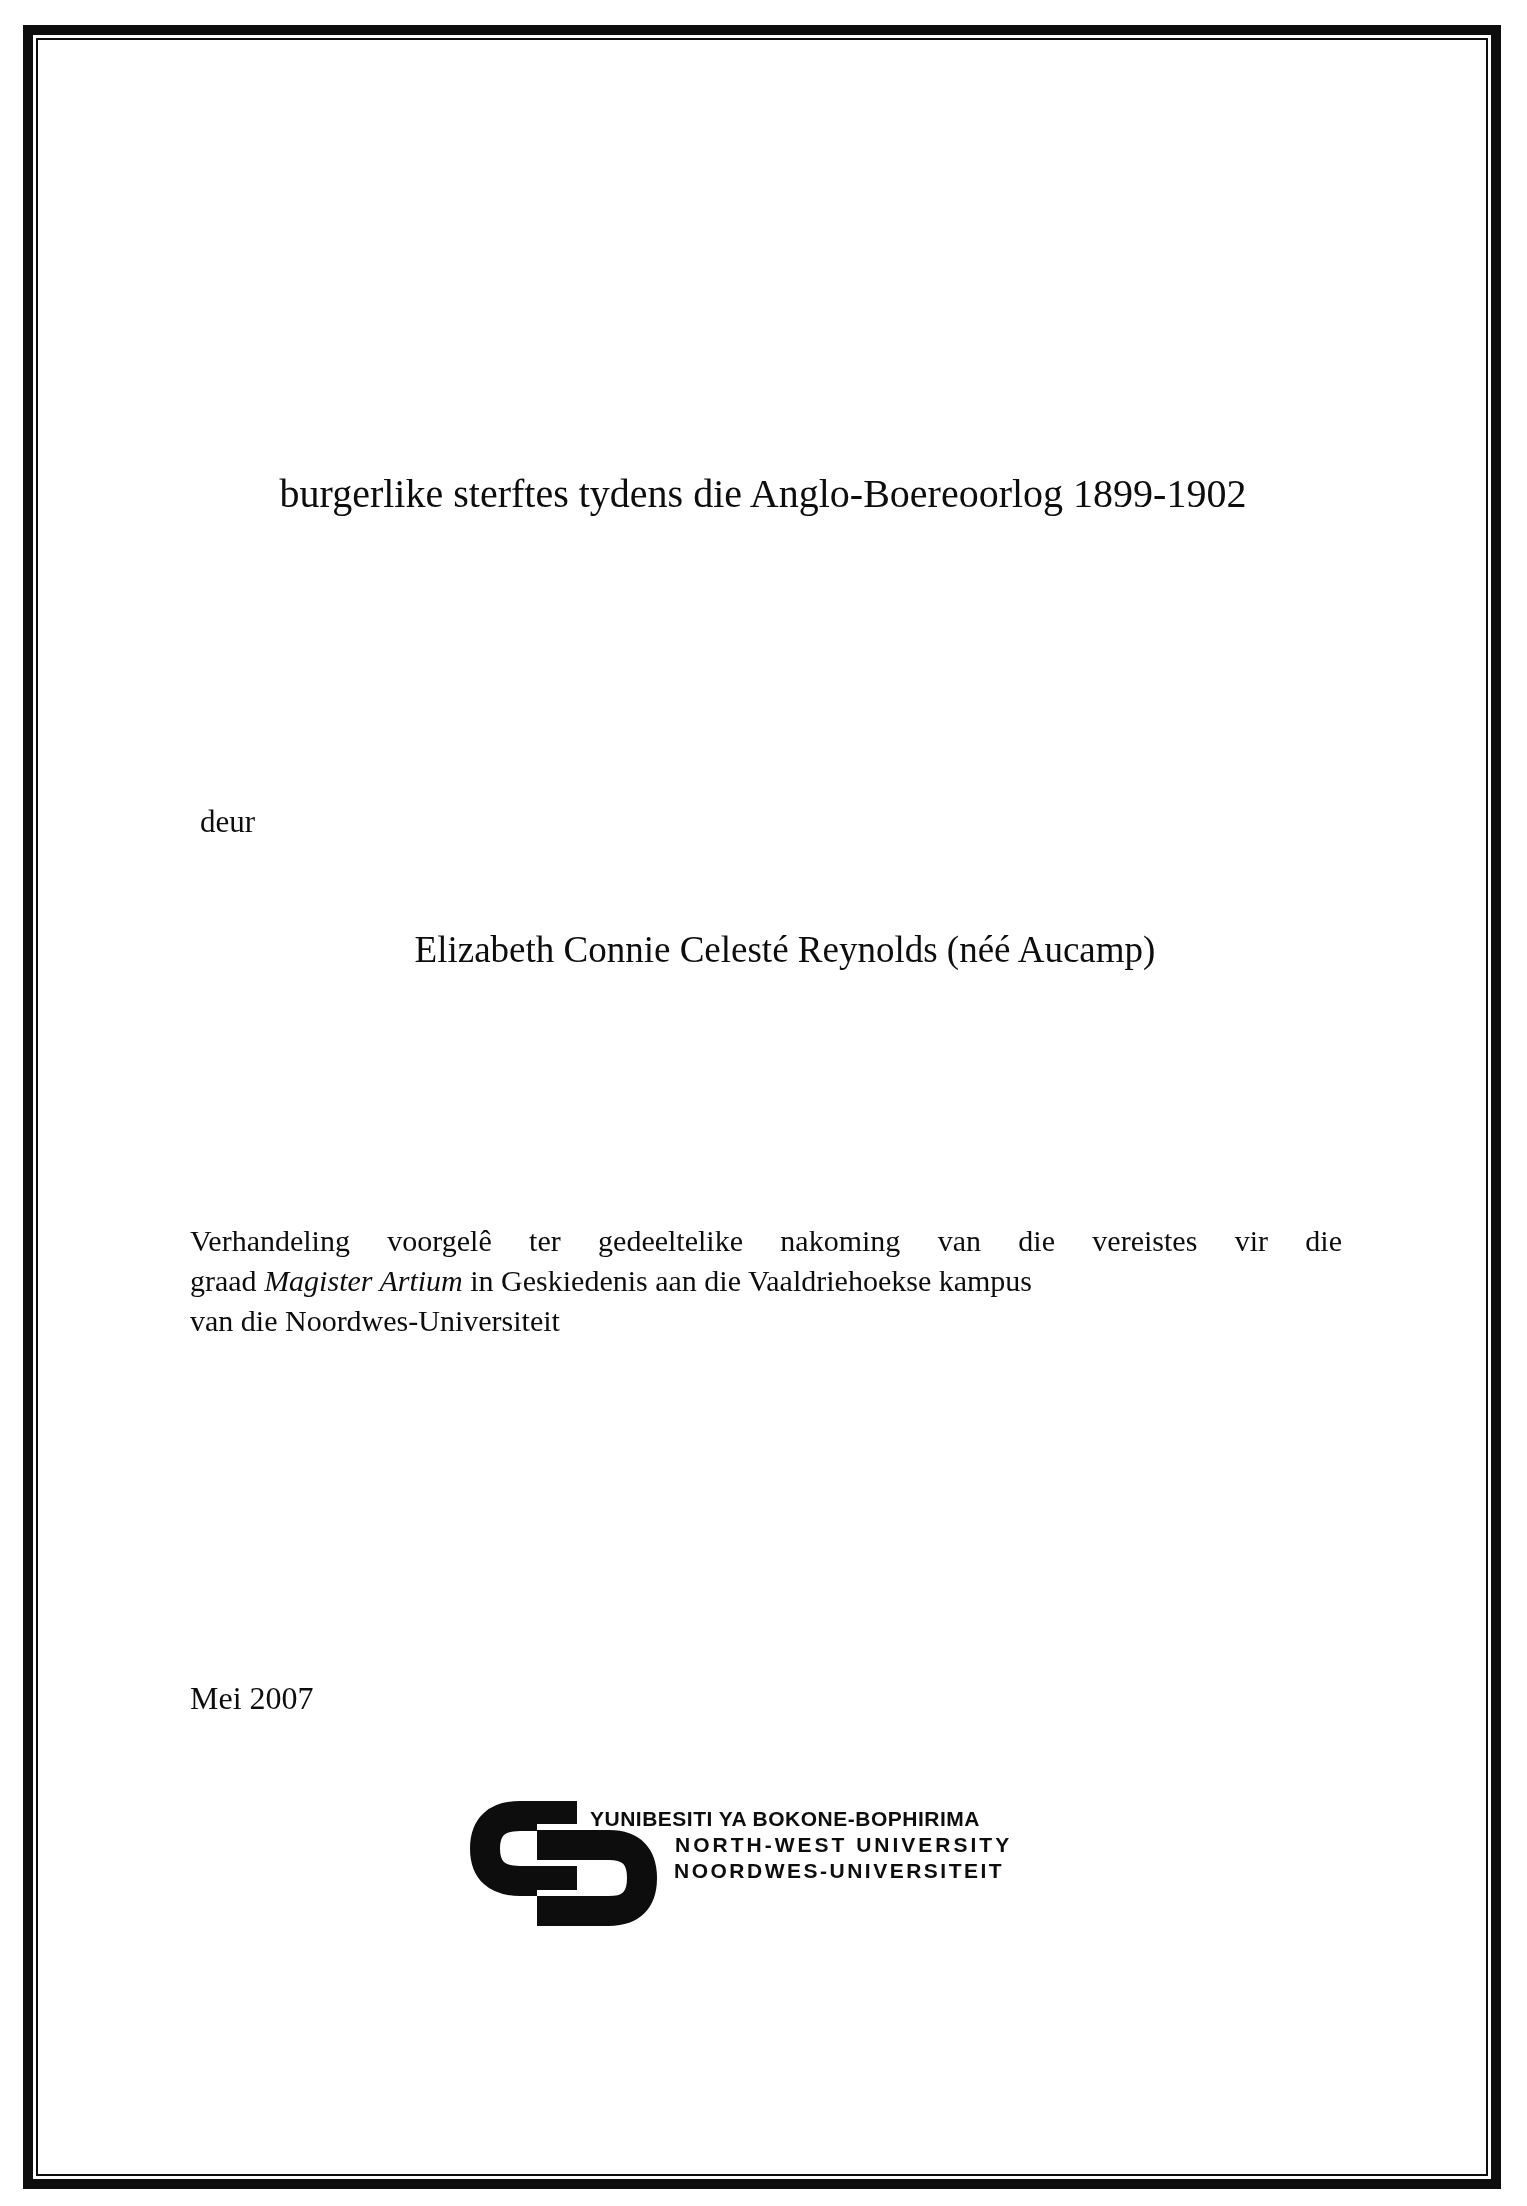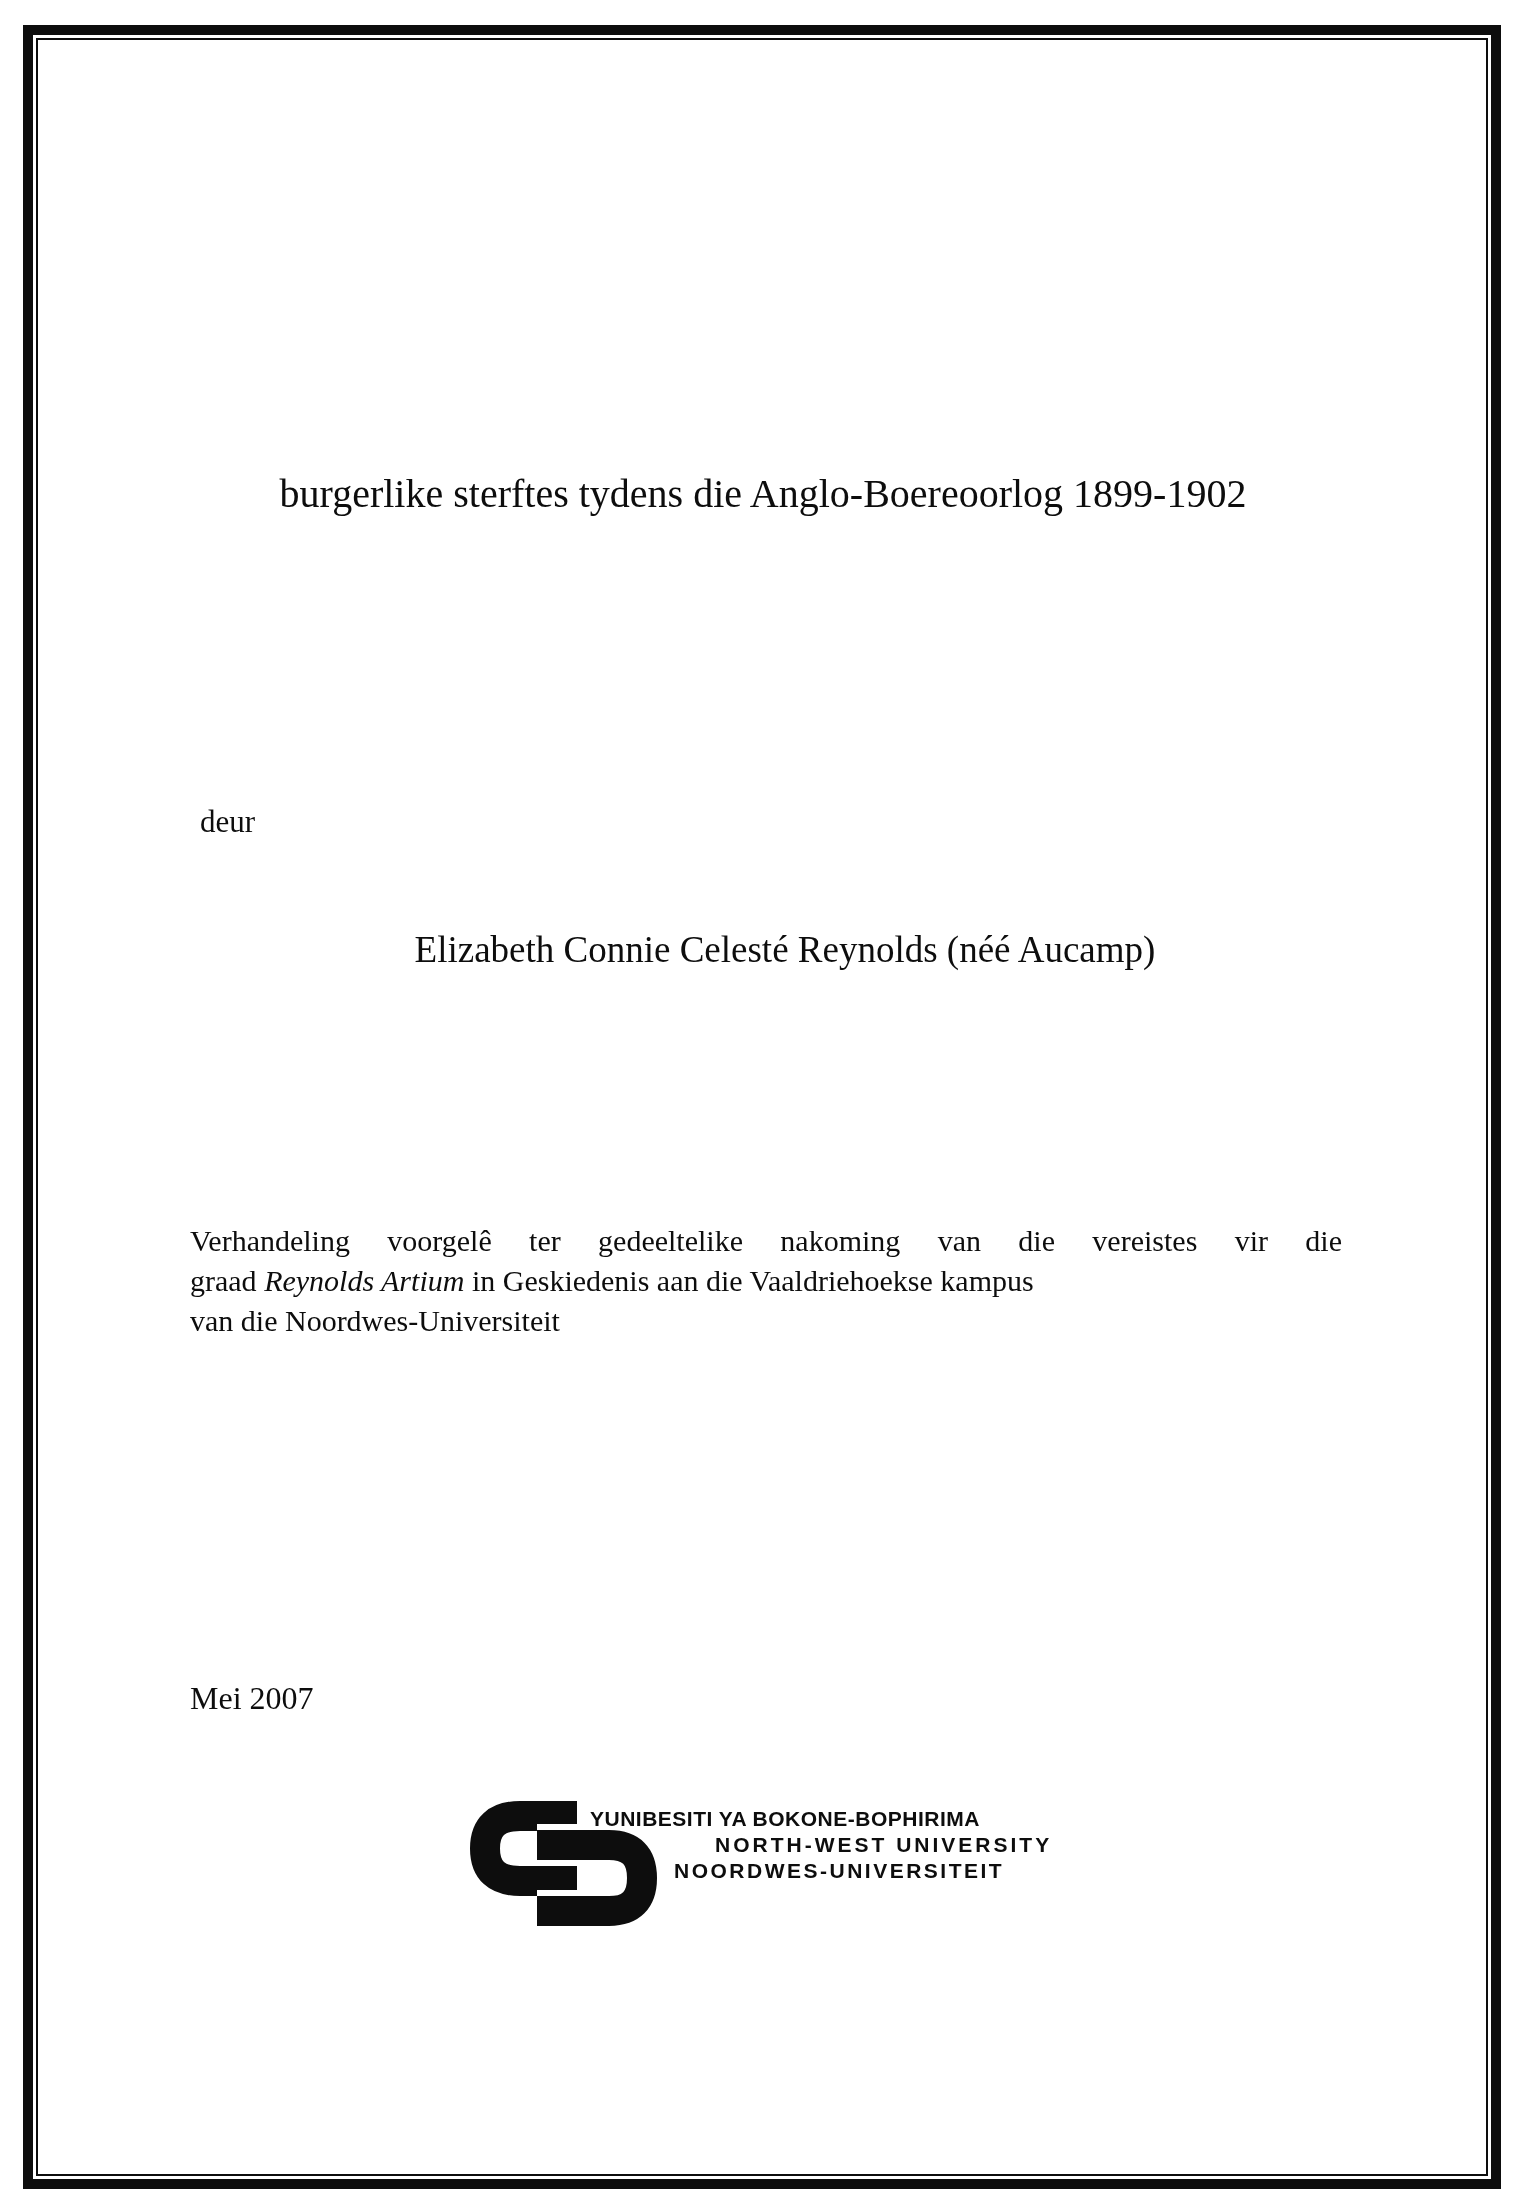--- a/index.html
+++ b/index.html
@@ -98,40 +98,40 @@
   .logo-line {
     position: absolute;
     font-family: "Liberation Sans", sans-serif;
     font-weight: bold;
     font-size: 21px;
     line-height: 21px;
     white-space: nowrap;
     color: var(--ink);
   }
   .logo-line.t1 { left: 120px; top: 10px; letter-spacing: 0.5px; }
-  .logo-line.t2 { left: 205px; top: 36px; letter-spacing: 3px; margin-left: 40px; }
+  .logo-line.t2 { left: 205px; top: 36px; letter-spacing: 3px; }
   .logo-line.t3 { left: 204px; top: 62px; letter-spacing: 2.5px; }
 </style>
 </head>
 <body>
 
 <div class="page">
 
   <div class="frame-outer"></div>
   <div class="frame-inner"></div>
 
   <div class="title-line l2">burgerlike sterftes tydens die Anglo-Boereoorlog 1899-1902</div>
 
   <div class="byline">deur</div>
 
   <div class="author">Elizabeth Connie Celesté Reynolds (néé Aucamp)</div>
 
   <div class="statement">
     <div class="st-line justify">Verhandeling voorgelê ter gedeeltelike nakoming van die vereistes vir die</div>
-    <div class="st-line"><span>graad </span><i>Reynolds Artium</i><span> in Geskiedenis aan die Vaaldriehoekse kampus</span></div>
+    <div class="st-line"><span>graad </span><i>Magister Artium</i><span> in Geskiedenis aan die Vaaldriehoekse kampus</span></div>
     <div class="st-line">van die Noordwes-Universiteit</div>
   </div>
 
 
   <div class="date">Mei 2007</div>
 
   <div class="logo">
     <svg class="logo-mark" width="190" height="130" viewBox="0 0 190 130" aria-hidden="true">
       <path class="ink-stroke" d="M107 18 H50 Q15 18 15 50.5 Q15 83 50 83 H107" fill="none" stroke-width="30"></path>
       <path class="halo" d="M67 47 H139 Q172 47 172 80 Q172 113 139 113 H67" fill="none" stroke-width="42"></path>

